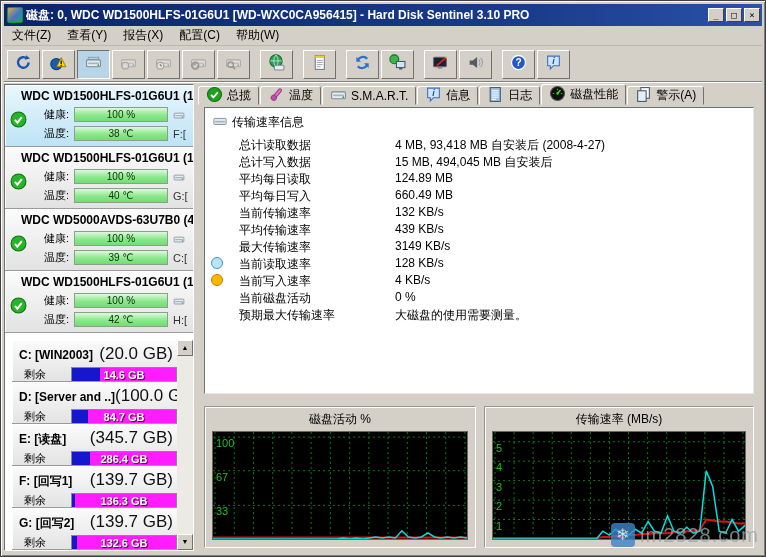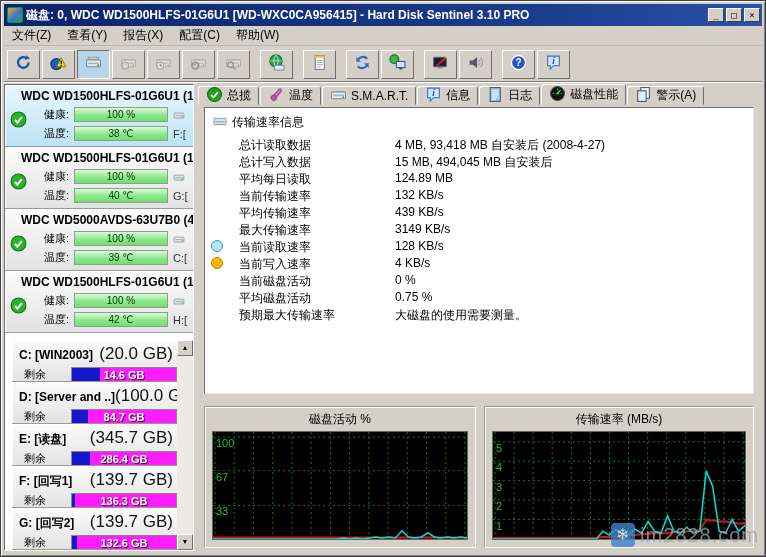--- a/index.html
+++ b/index.html
@@ -487,20 +487,24 @@
           </div>
           <div class="info-row">
             <span class="rlbl">总计写入数据</span>
             <span class="rval">15 MB,  494,045 MB 自安装后</span>
           </div>
           <div class="info-row">
             <span class="rlbl">平均每日读取</span>
             <span class="rval">124.89 MB</span>
           </div>
           <div class="info-row">
+            <span class="rlbl">平均每日写入</span>
+            <span class="rval">660.49 MB</span>
+          </div>
+          <div class="info-row">
             <span class="rlbl">当前传输速率</span>
             <span class="rval">132 KB/s</span>
           </div>
           <div class="info-row">
             <span class="rlbl">平均传输速率</span>
             <span class="rval">439 KB/s</span>
           </div>
           <div class="info-row">
             <span class="rlbl">最大传输速率</span>
             <span class="rval">3149 KB/s</span>
@@ -511,24 +515,20 @@
             <span class="rval">128 KB/s</span>
           </div>
           <div class="info-row">
             <span class="bullet orange"></span>
             <span class="rlbl">当前写入速率</span>
             <span class="rval">4 KB/s</span>
           </div>
           <div class="info-row">
             <span class="rlbl">当前磁盘活动</span>
             <span class="rval">0 %</span>
-          </div>
-          <div class="info-row">
-            <span class="rlbl">平均磁盘活动</span>
-            <span class="rval">0.75 %</span>
           </div>
           <div class="info-row">
             <span class="rlbl">预期最大传输速率</span>
             <span class="rval">大磁盘的使用需要测量。</span>
           </div>
         </div>
     </div>
 
     <div class="chart-box left">
       <div class="chart-title">磁盘活动 %</div>

